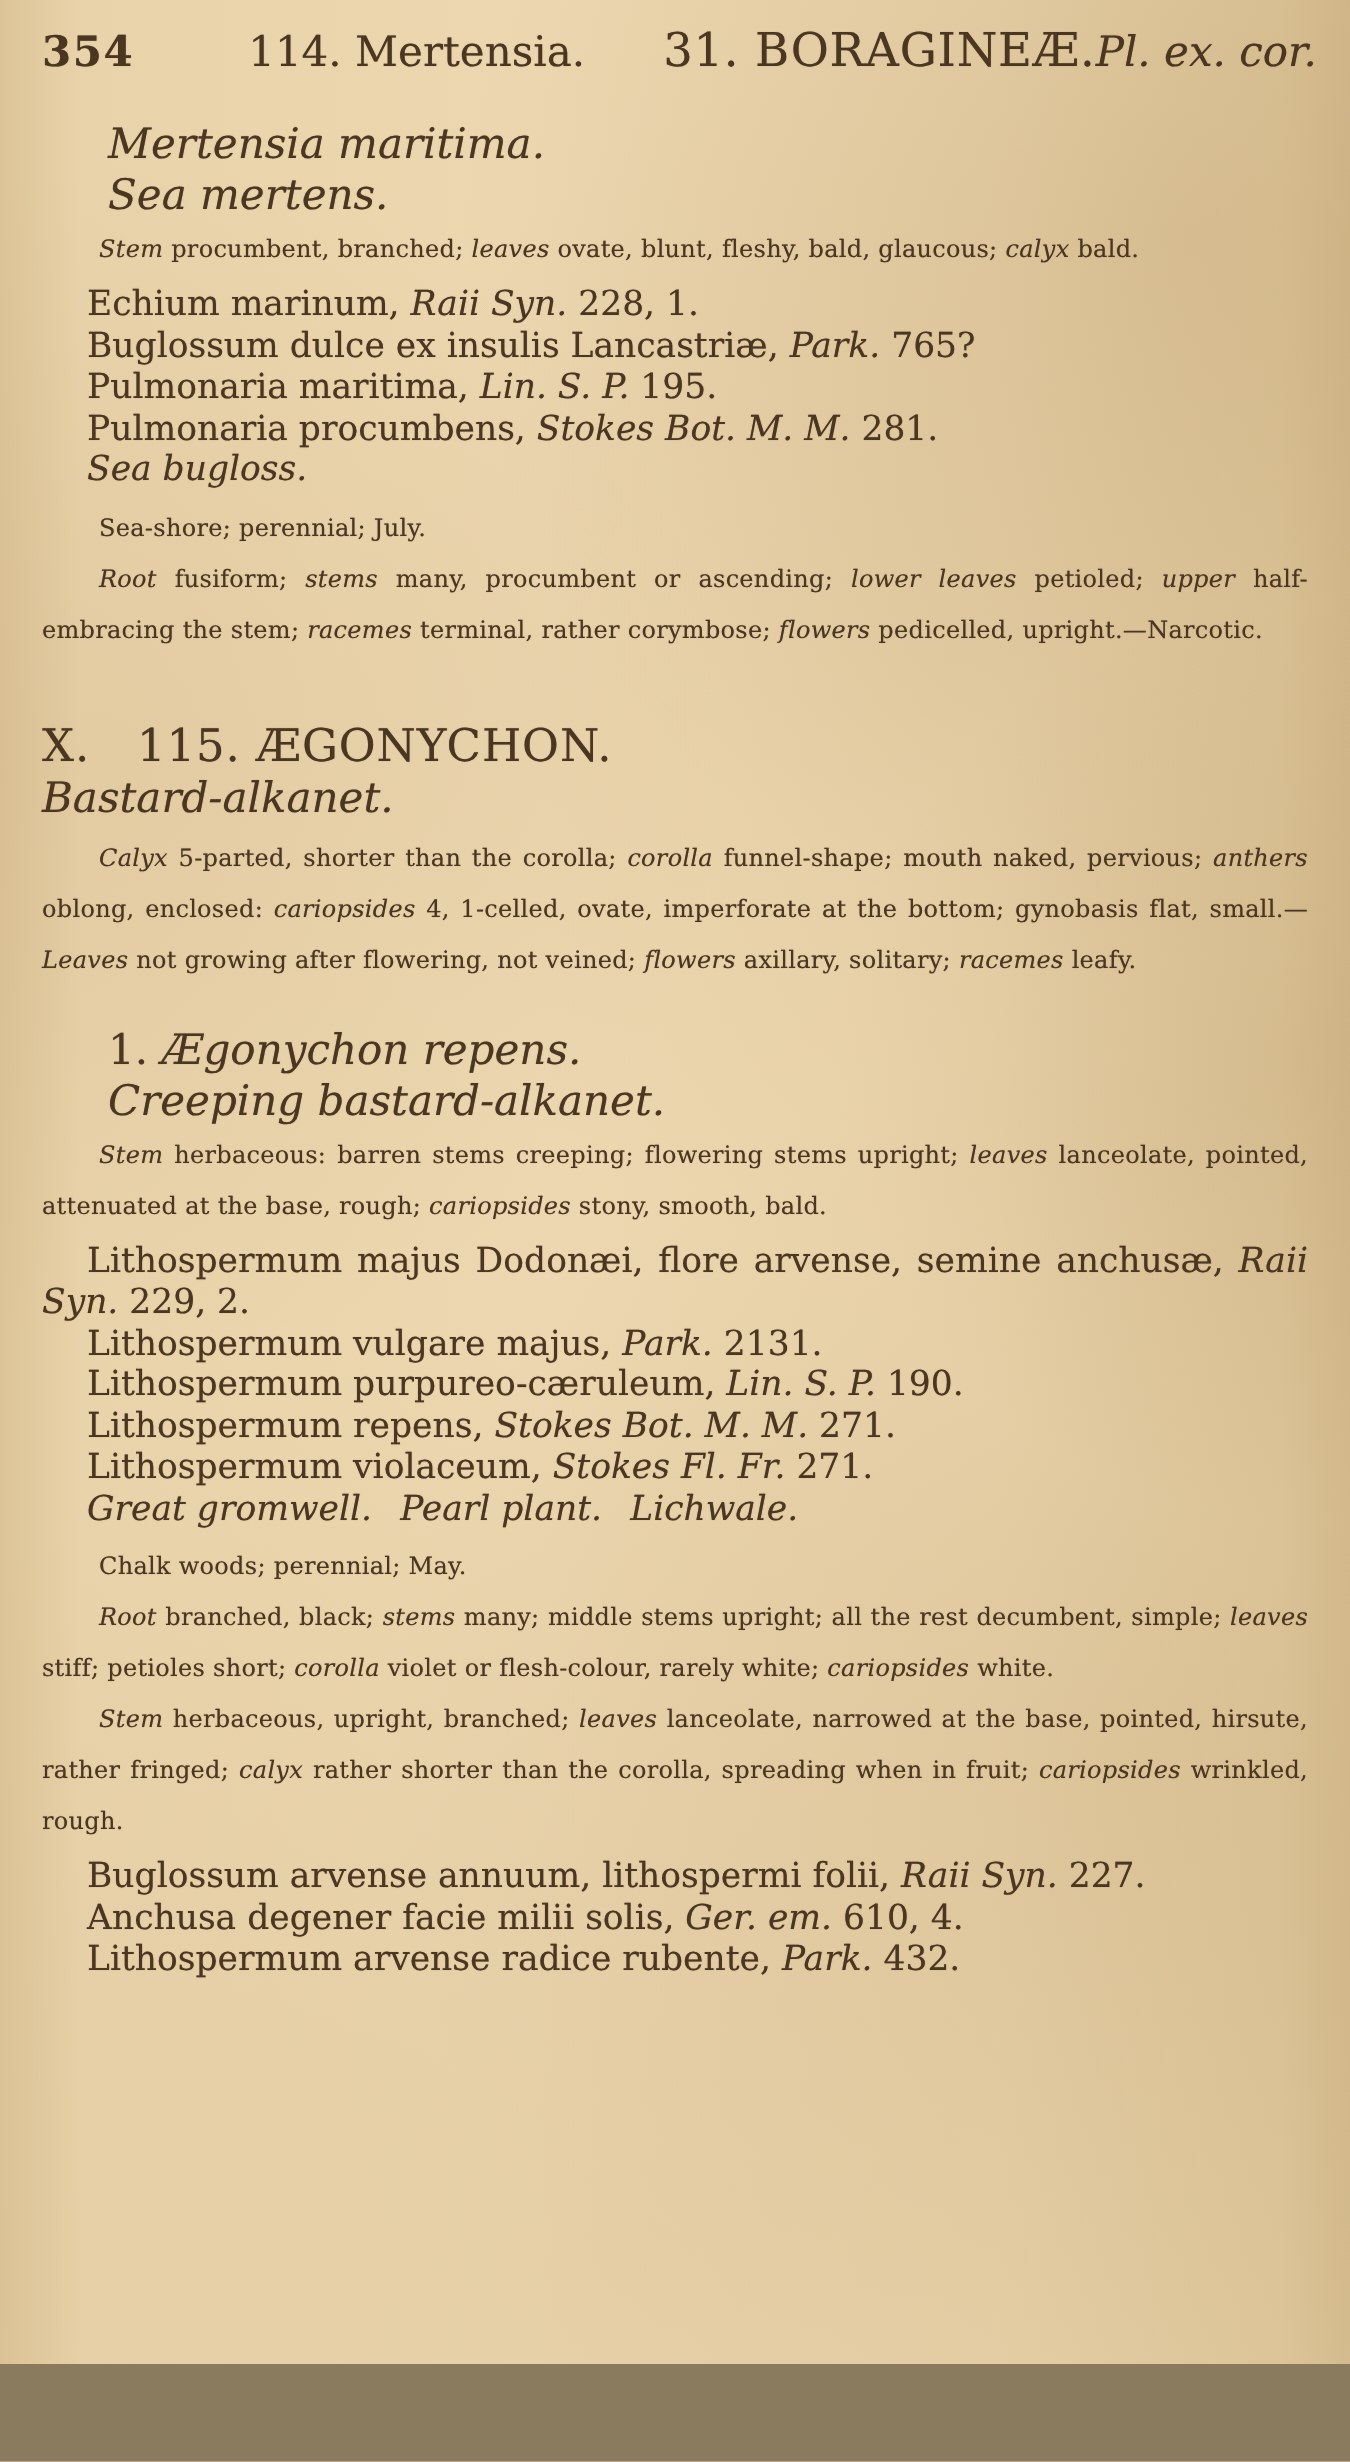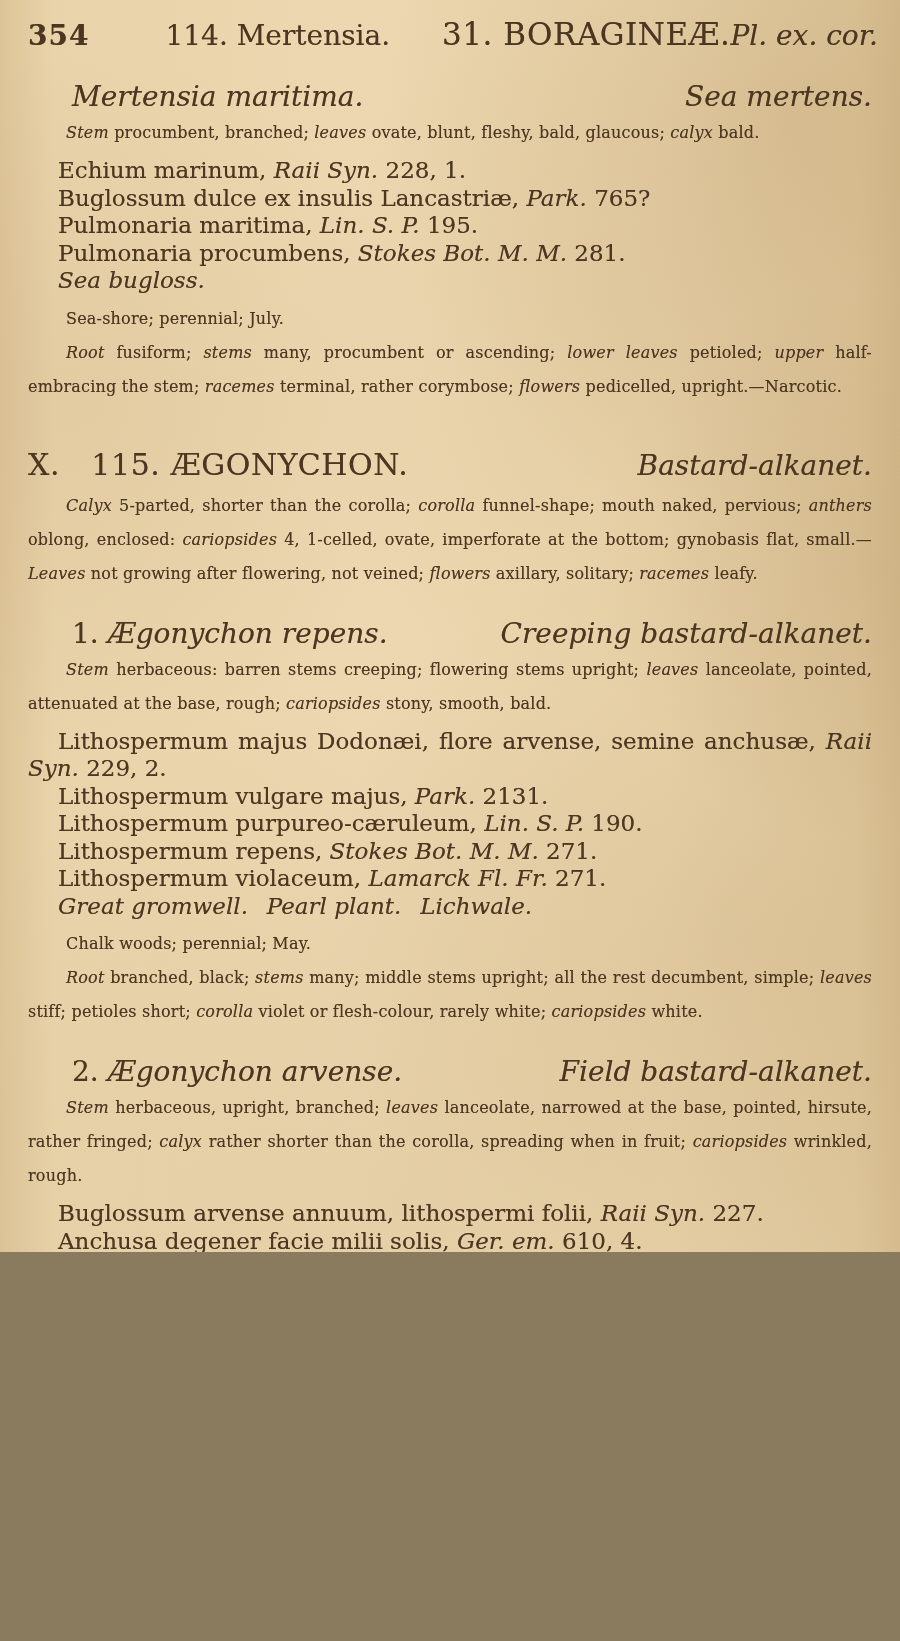--- a/index.html
+++ b/index.html
@@ -1,20 +1,20 @@
 <!DOCTYPE html>
 <html style="--paper: #e8d2a8; --ink: #4b3621;"><head>
 <meta charset="utf-8">
 <style>
   html, body { margin: 0; padding: 0; background: #8a7a5e; }
 
   .page {
     position: relative;
     width: 900px;
-    height: 1252px;
+    height: 1576px;
     box-sizing: border-box;
     padding: 16px 28px 0 28px;
     margin: 0 auto;
     overflow: hidden;
     font-family: "DejaVu Serif", "Liberation Serif", serif;
     color: var(--ink, #4b3621);
     background-color: var(--paper, #e8d2a8);
     background-image:
       radial-gradient(circle at 88% 10%, rgba(150,110,60,.16), transparent 30%),
       radial-gradient(circle at 96% 45%, rgba(150,110,60,.14), transparent 25%),
@@ -39,20 +39,21 @@
   .sig { margin-left: auto; font-style: italic; }
 
   #page-body { margin-top: 12px; }
 
   .heading {
     display: flex;
     justify-content: space-between;
     align-items: baseline;
     font-size: 28px;
     line-height: 34px;
+    flex-direction: column;
   }
   .entry-heading { padding-left: 44px; margin-top: 26px; margin-bottom: 2px; }
   .genus-heading { margin-top: 44px; margin-bottom: 6px; }
   .genus-heading .h-left { font-size: 30px; letter-spacing: 0.6px; }
   .h-right { font-style: italic; }
 
   .para {
     margin: 0;
     font-size: 16px;
     line-height: 34px;
@@ -104,29 +105,25 @@
       <div class="heading entry-heading">
         <div class="h-left"><span>1. </span><i>Ægonychon repens.</i></div>
         <div class="h-right"><i>Creeping bastard-alkanet.</i></div>
       </div>
       <p class="para"><i>Stem</i><span> herbaceous: barren stems creeping; flowering stems upright; </span><i>leaves</i><span> lanceolate, pointed, attenuated at the base, rough; </span><i>cariopsides</i><span> stony, smooth, bald.</span></p>
       <div class="synonyms">
         <p class="syn-line"><span>Lithospermum majus Dodonæi, flore arvense, semine anchusæ, </span><i>Raii Syn.</i><span> 229, 2.</span></p>
         <p class="syn-line"><span>Lithospermum vulgare majus, </span><i>Park.</i><span> 2131.</span></p>
         <p class="syn-line"><span>Lithospermum purpureo-cæruleum, </span><i>Lin. S. P.</i><span> 190.</span></p>
         <p class="syn-line"><span>Lithospermum repens, </span><i>Stokes Bot. M. M.</i><span> 271.</span></p>
-        <p class="syn-line"><span>Lithospermum violaceum, </span><i>Lamarck Fl. Fr.</i><span> 271.</span></p>
+        <p class="syn-line"><span>Lithospermum violaceum, </span><i>Stokes Fl. Fr.</i><span> 271.</span></p>
         <p class="syn-line"><i>Great gromwell.  Pearl plant.  Lichwale.</i></p>
       </div>
       <p class="para"><span>Chalk woods; perennial; May.</span></p>
       <p class="para"><i>Root</i><span> branched, black; </span><i>stems</i><span> many; middle stems upright; all the rest decumbent, simple; </span><i>leaves</i><span> stiff; petioles short; </span><i>corolla</i><span> violet or flesh-colour, rarely white; </span><i>cariopsides</i><span> white.</span></p>
-      <div class="heading entry-heading">
-        <div class="h-left"><span>2. </span><i>Ægonychon arvense.</i></div>
-        <div class="h-right"><i>Field bastard-alkanet.</i></div>
-      </div>
       <p class="para"><i>Stem</i><span> herbaceous, upright, branched; </span><i>leaves</i><span> lanceolate, narrowed at the base, pointed, hirsute, rather fringed; </span><i>calyx</i><span> rather shorter than the corolla, spreading when in fruit; </span><i>cariopsides</i><span> wrinkled, rough.</span></p>
       <div class="synonyms">
         <p class="syn-line"><span>Buglossum arvense annuum, lithospermi folii, </span><i>Raii Syn.</i><span> 227.</span></p>
         <p class="syn-line"><span>Anchusa degener facie milii solis, </span><i>Ger. em.</i><span> 610, 4.</span></p>
         <p class="syn-line"><span>Lithospermum arvense radice rubente, </span><i>Park.</i><span> 432.</span></p>
       </div>
     </main>
 </div>
 
 </body></html>

